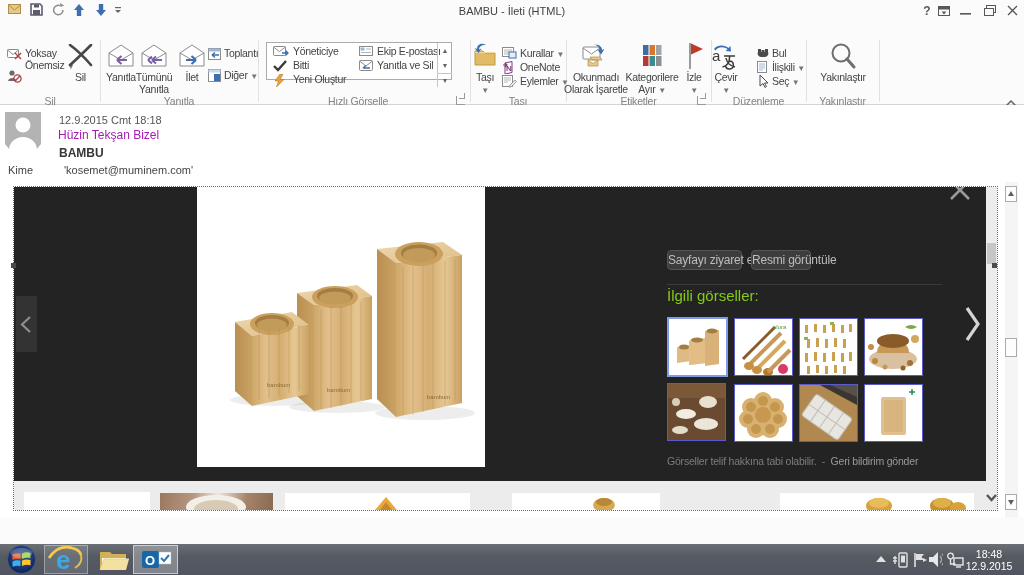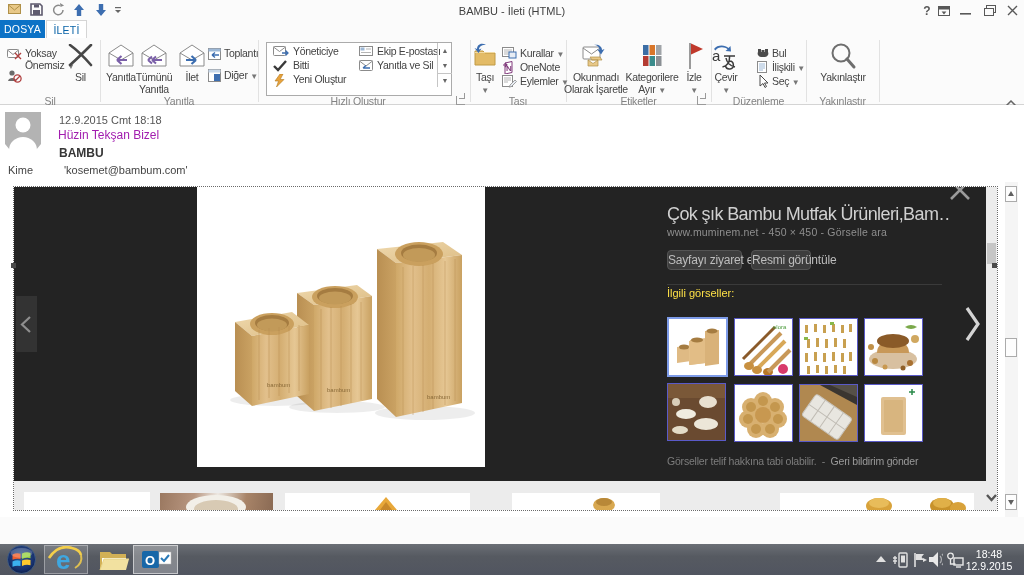--- a/index.html
+++ b/index.html
@@ -30,21 +30,21 @@
   .glabel { position:absolute; top:57px; font-size:10.5px; letter-spacing:-0.2px; color:#828282; text-align:center; }
   .rtext { position:absolute; font-size:10.5px; letter-spacing:-0.3px; color:#444; white-space:nowrap; }
   .rbig { position:absolute; font-size:10.5px; letter-spacing:-0.3px; color:#444; text-align:center; line-height:12px; }
   .dd { color:#777; font-size:8px; }
   .launcher { position:absolute; width:9px; height:9px; border-left:1px solid #9a9a9a;
     border-bottom:1px solid #9a9a9a; }
   .launcher:after { content:""; position:absolute; left:2px; top:-3px; width:5px; height:5px;
     border-right:1px solid #9a9a9a; border-bottom:1px solid #9a9a9a; }
 
   
-  #gallery { position:absolute; left:266px; top:4px; width:186px; height:54px;
+  #gallery { position:absolute; left:266px; top:4px; width:186px; height:38px;
     background:#fff; border:1px solid #ababab; }
   .gitem { position:absolute; font-size:10.5px; letter-spacing:-0.3px; color:#444; white-space:nowrap; }
   .garr { position:absolute; left:170px; width:15px; height:15px; border-left:1px solid #c5c5c5;
     text-align:center; font-size:7px; color:#666; line-height:15px; }
 
   
   #mailheader { position:absolute; left:0; top:105px; width:1024px; height:77px; background:#fff;padding-left:35px; }
 
   
   #reading { position:absolute; left:0; top:182px; width:1024px; height:335px; background:#fff; }
@@ -111,24 +111,20 @@
       </svg>
   <svg class="abs" style="left:984px;top:5px" width="12" height="11">
     <rect x="2.5" y="0.5" width="9" height="7" fill="none" stroke="#585858"></rect>
     <rect x="0.5" y="3.5" width="9" height="7" fill="#fbfbfb" stroke="#585858"></rect>
   </svg>
   <svg class="abs" style="left:1007px;top:5px" width="11" height="11">
     <path d="M1 1 L10 10 M10 1 L1 10" stroke="#585858" stroke-width="1.4"></path>
   </svg>
 </div>
 
-<div id="tabrow">
-  <div id="tab-dosya">DOSYA</div>
-  <div id="tab-ileti">İLETİ</div>
-</div>
 
 <div id="ribbon">
   <div class="rsep" style="left:100px"></div>
   <div class="rsep" style="left:258px"></div>
   <div class="rsep" style="left:470px"></div>
   <div class="rsep" style="left:566px"></div>
   <div class="rsep" style="left:711px"></div>
   <div class="rsep" style="left:806px"></div>
   <div class="rsep" style="left:879px"></div>
 
@@ -207,21 +203,21 @@
     <svg class="abs" style="left:92px;top:17px" width="16" height="12">
       <rect x="0.5" y="0.5" width="13" height="10" rx="1" fill="#fff" stroke="#8b8b8b"></rect>
       <path d="M0.5 1 L7 6 L13.5 1" fill="none" stroke="#8b8b8b"></path>
       <path d="M11 8 H4 M4 8 l3 -2.5" stroke="#3d6eb0" stroke-width="1.3" fill="none"></path>
     </svg>
     <div class="gitem" style="left:110px;top:16px">Yanıtla ve Sil</div>
     <div class="garr" style="top:0">▲</div>
     <div class="garr" style="top:15px">▼</div>
     <div class="garr" style="top:30px;border-top:1px solid #c5c5c5;height:14px;line-height:13px">▼</div>
   </div>
-  <div class="glabel" style="left:258px;width:200px">Hızlı Oluştur</div>
+  <div class="glabel" style="left:258px;width:200px">Hızlı Görselle</div>
   <div class="launcher" style="left:456px;top:58px"></div>
 
   <svg class="abs" style="left:472px;top:5px" width="26" height="24">
     <path d="M3 8 h8 l2 2 h10 v12 h-20 z" fill="#e3bb66" stroke="#c09a45"></path>
     <path d="M3 10 h20 v-1 h-20 z" fill="#f2daa2"></path>
     <path d="M14 2 c-5 -3 -9 0 -9 4 l-2.5 -1 l4 5 l3 -4.5 l-2.5 1 c0 -3 3 -5 7 -4.5 z" fill="#3d6eb0"></path>
   </svg>
   <div class="rbig" style="left:466px;top:33px;width:38px">Taşı<br><span class="dd">▼</span></div>
   <svg class="abs" style="left:502px;top:9px" width="15" height="12">
     <rect x="0.5" y="0.5" width="11" height="9" fill="#fff" stroke="#8b8b8b"></rect>
@@ -308,21 +304,21 @@
   <svg class="abs" style="left:5px;top:7px" width="36" height="38">
     <rect width="36" height="38" fill="#b3b3b3"></rect>
     <circle cx="18" cy="13" r="7.5" fill="#fff"></circle>
     <path d="M4 38 a14 13 0 0 1 28 0 z" fill="#fff"></path>
     <path d="M0 32 l5 6 h-5 z M36 32 l-5 6 h5 z" fill="#fff"></path>
   </svg>
   <div class="abs" style="left:59px;top:9px;font-size:11px;color:#555">12.9.2015 Cmt 18:18</div>
   <div class="abs" style="left:58px;top:23px;font-size:12px;color:#a21caf">Hüzin Tekşan Bizel</div>
   <div class="abs" style="left:59px;top:41px;font-size:12px;font-weight:bold;color:#363636">BAMBU</div>
   <div class="abs" style="left:8px;top:59px;font-size:11px;color:#444">Kime</div>
-  <div class="abs" style="left:64px;top:59px;font-size:11px;color:#444">'kosemet@bambum.com'</div>
+  <div class="abs" style="left:64px;top:59px;font-size:11px;color:#444">'kosemet@muminem.com'</div>
 </div>
 
 <div id="reading">
  <div id="gimg">
   <div id="lightbox">
 
     <div class="abs" style="left:2px;top:109px;width:21px;height:56px;background:#333"></div>
     <svg class="abs" style="left:5px;top:128px" width="13" height="19">
       <path d="M11 2 L3 9.5 L11 17" fill="none" stroke="#8e8e8e" stroke-width="2.2"></path>
     </svg>
@@ -386,26 +382,24 @@
           <polygon points="55,149 112,138 112,207 55,219" fill="url(#wood1)"></polygon>
           <ellipse cx="75" cy="137" rx="22" ry="11" fill="#caa05e"></ellipse>
           <ellipse cx="75" cy="136" rx="17" ry="8" fill="#a57c41"></ellipse>
           <ellipse cx="75" cy="138" rx="15" ry="6.5" fill="#c29a59"></ellipse>
           <path d="M62 143 v70 M72 141 v70 M82 140 v69 M92 139 v67 M102 138 v66" stroke="#b68c4f" stroke-width="0.8" opacity="0.6"></path>
           <text x="70" y="200" font-size="6" fill="#8a6a38">bambum</text>
         </g>
       </svg>
     </div>
 
-    <div class="abs" style="left:653px;top:17px;width:285px;font-size:18px;letter-spacing:-0.6px;color:#d0d0d0;white-space:nowrap;overflow:hidden">Çok şık Bambu Mutfak Ürünleri,Bam…</div>
-    <div class="abs" style="left:653px;top:39px;font-size:10.5px;letter-spacing:0.2px;color:#8f8f8f">www.muminem.net - 450 × 450 - Görselle ara</div>
     <div class="gbtn" style="left:653px;width:75px">Sayfayı ziyaret et</div>
     <div class="gbtn" style="left:737px;width:60px">Resmi görüntüle</div>
     <div class="abs" style="left:653px;top:97px;width:275px;height:1px;background:#3a3a3a"></div>
-    <div class="abs" style="left:653px;top:100px;font-size:11px;color:#fde047">İlgili görseller:</div>
+    <div class="abs" style="left:653px;top:100px;font-size:15px;color:#84cc16">İlgili görseller:</div>
 
     <div class="thumb" style="left:653px;top:130px;border:2px solid #7d9be8;width:61px;height:60px">
       <svg width="57" height="56">
         <polygon points="8,28 22,26 22,42 8,44" fill="#dfba84"></polygon>
         <polygon points="20,22 36,20 36,44 20,46" fill="#e4c08a"></polygon>
         <polygon points="21,21 37,19 37,44 21,46" fill="#e2bd86"></polygon>
         <polygon points="36,12 50,11 50,45 36,47" fill="#d9b279"></polygon>
         <ellipse cx="15" cy="28" rx="5" ry="2.5" fill="#a57c41"></ellipse>
         <ellipse cx="28" cy="21" rx="6" ry="2.5" fill="#a57c41"></ellipse>
         <ellipse cx="43" cy="12" rx="5.5" ry="2.5" fill="#a57c41"></ellipse>

